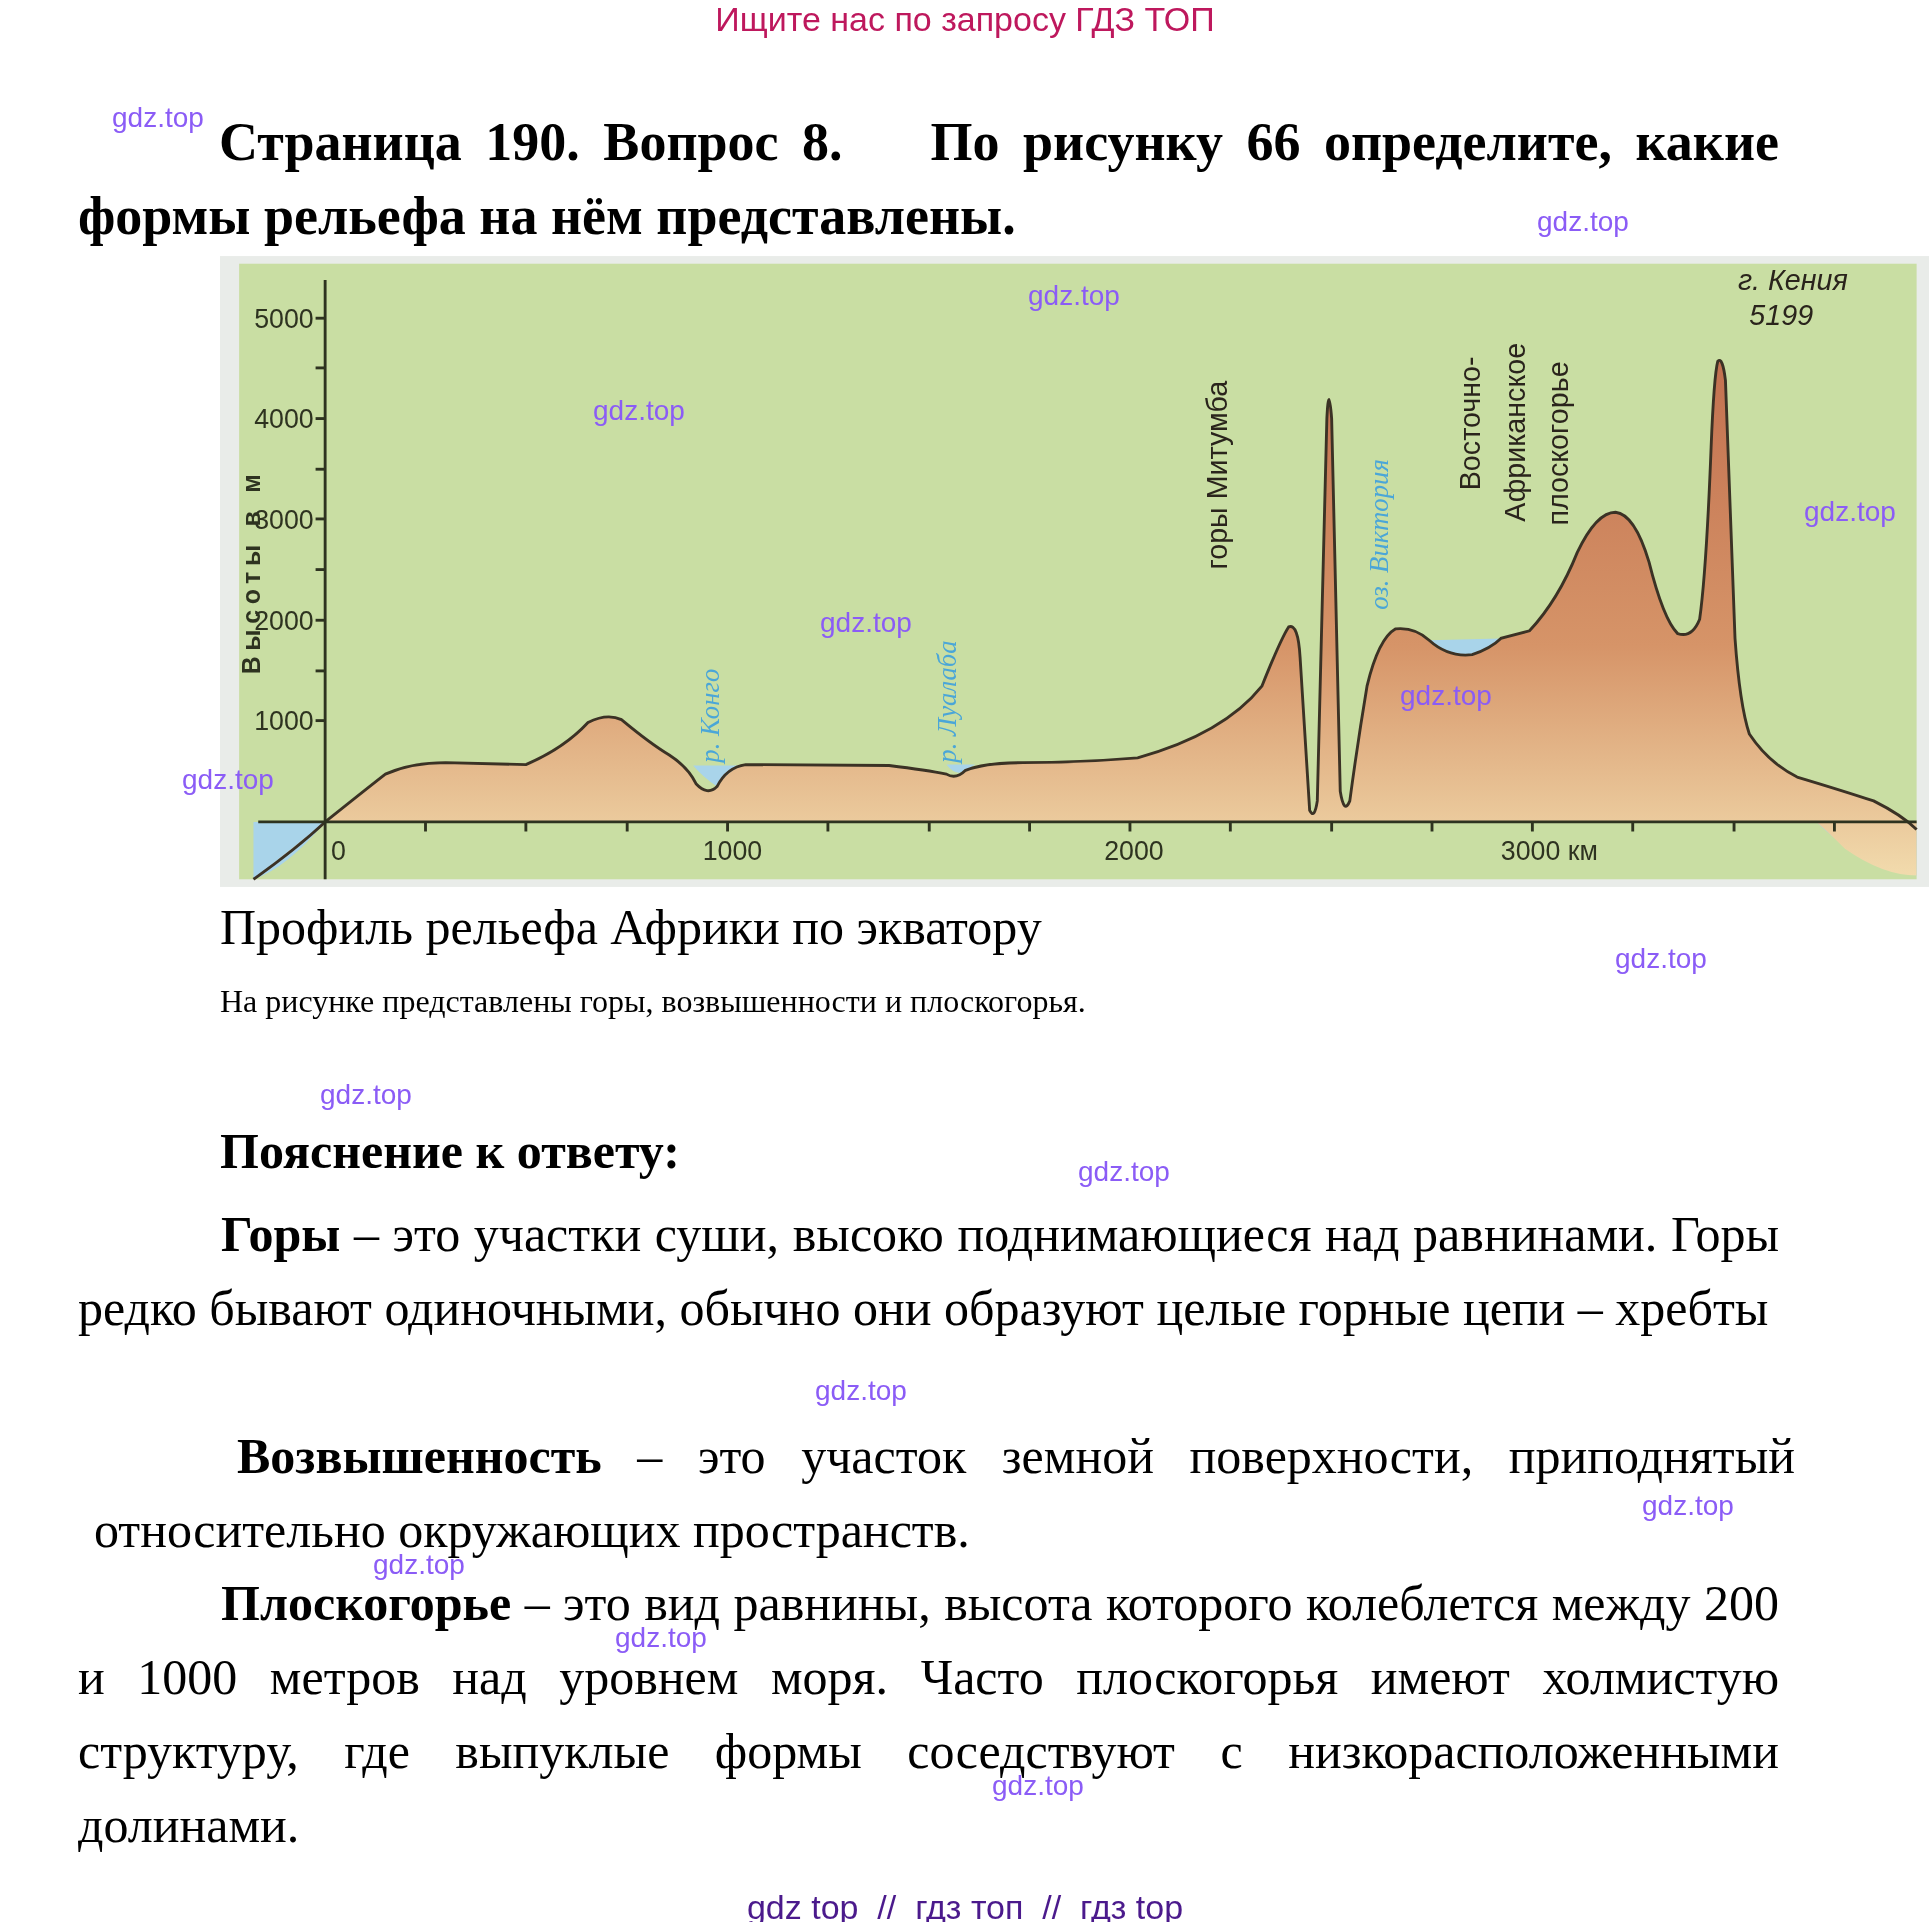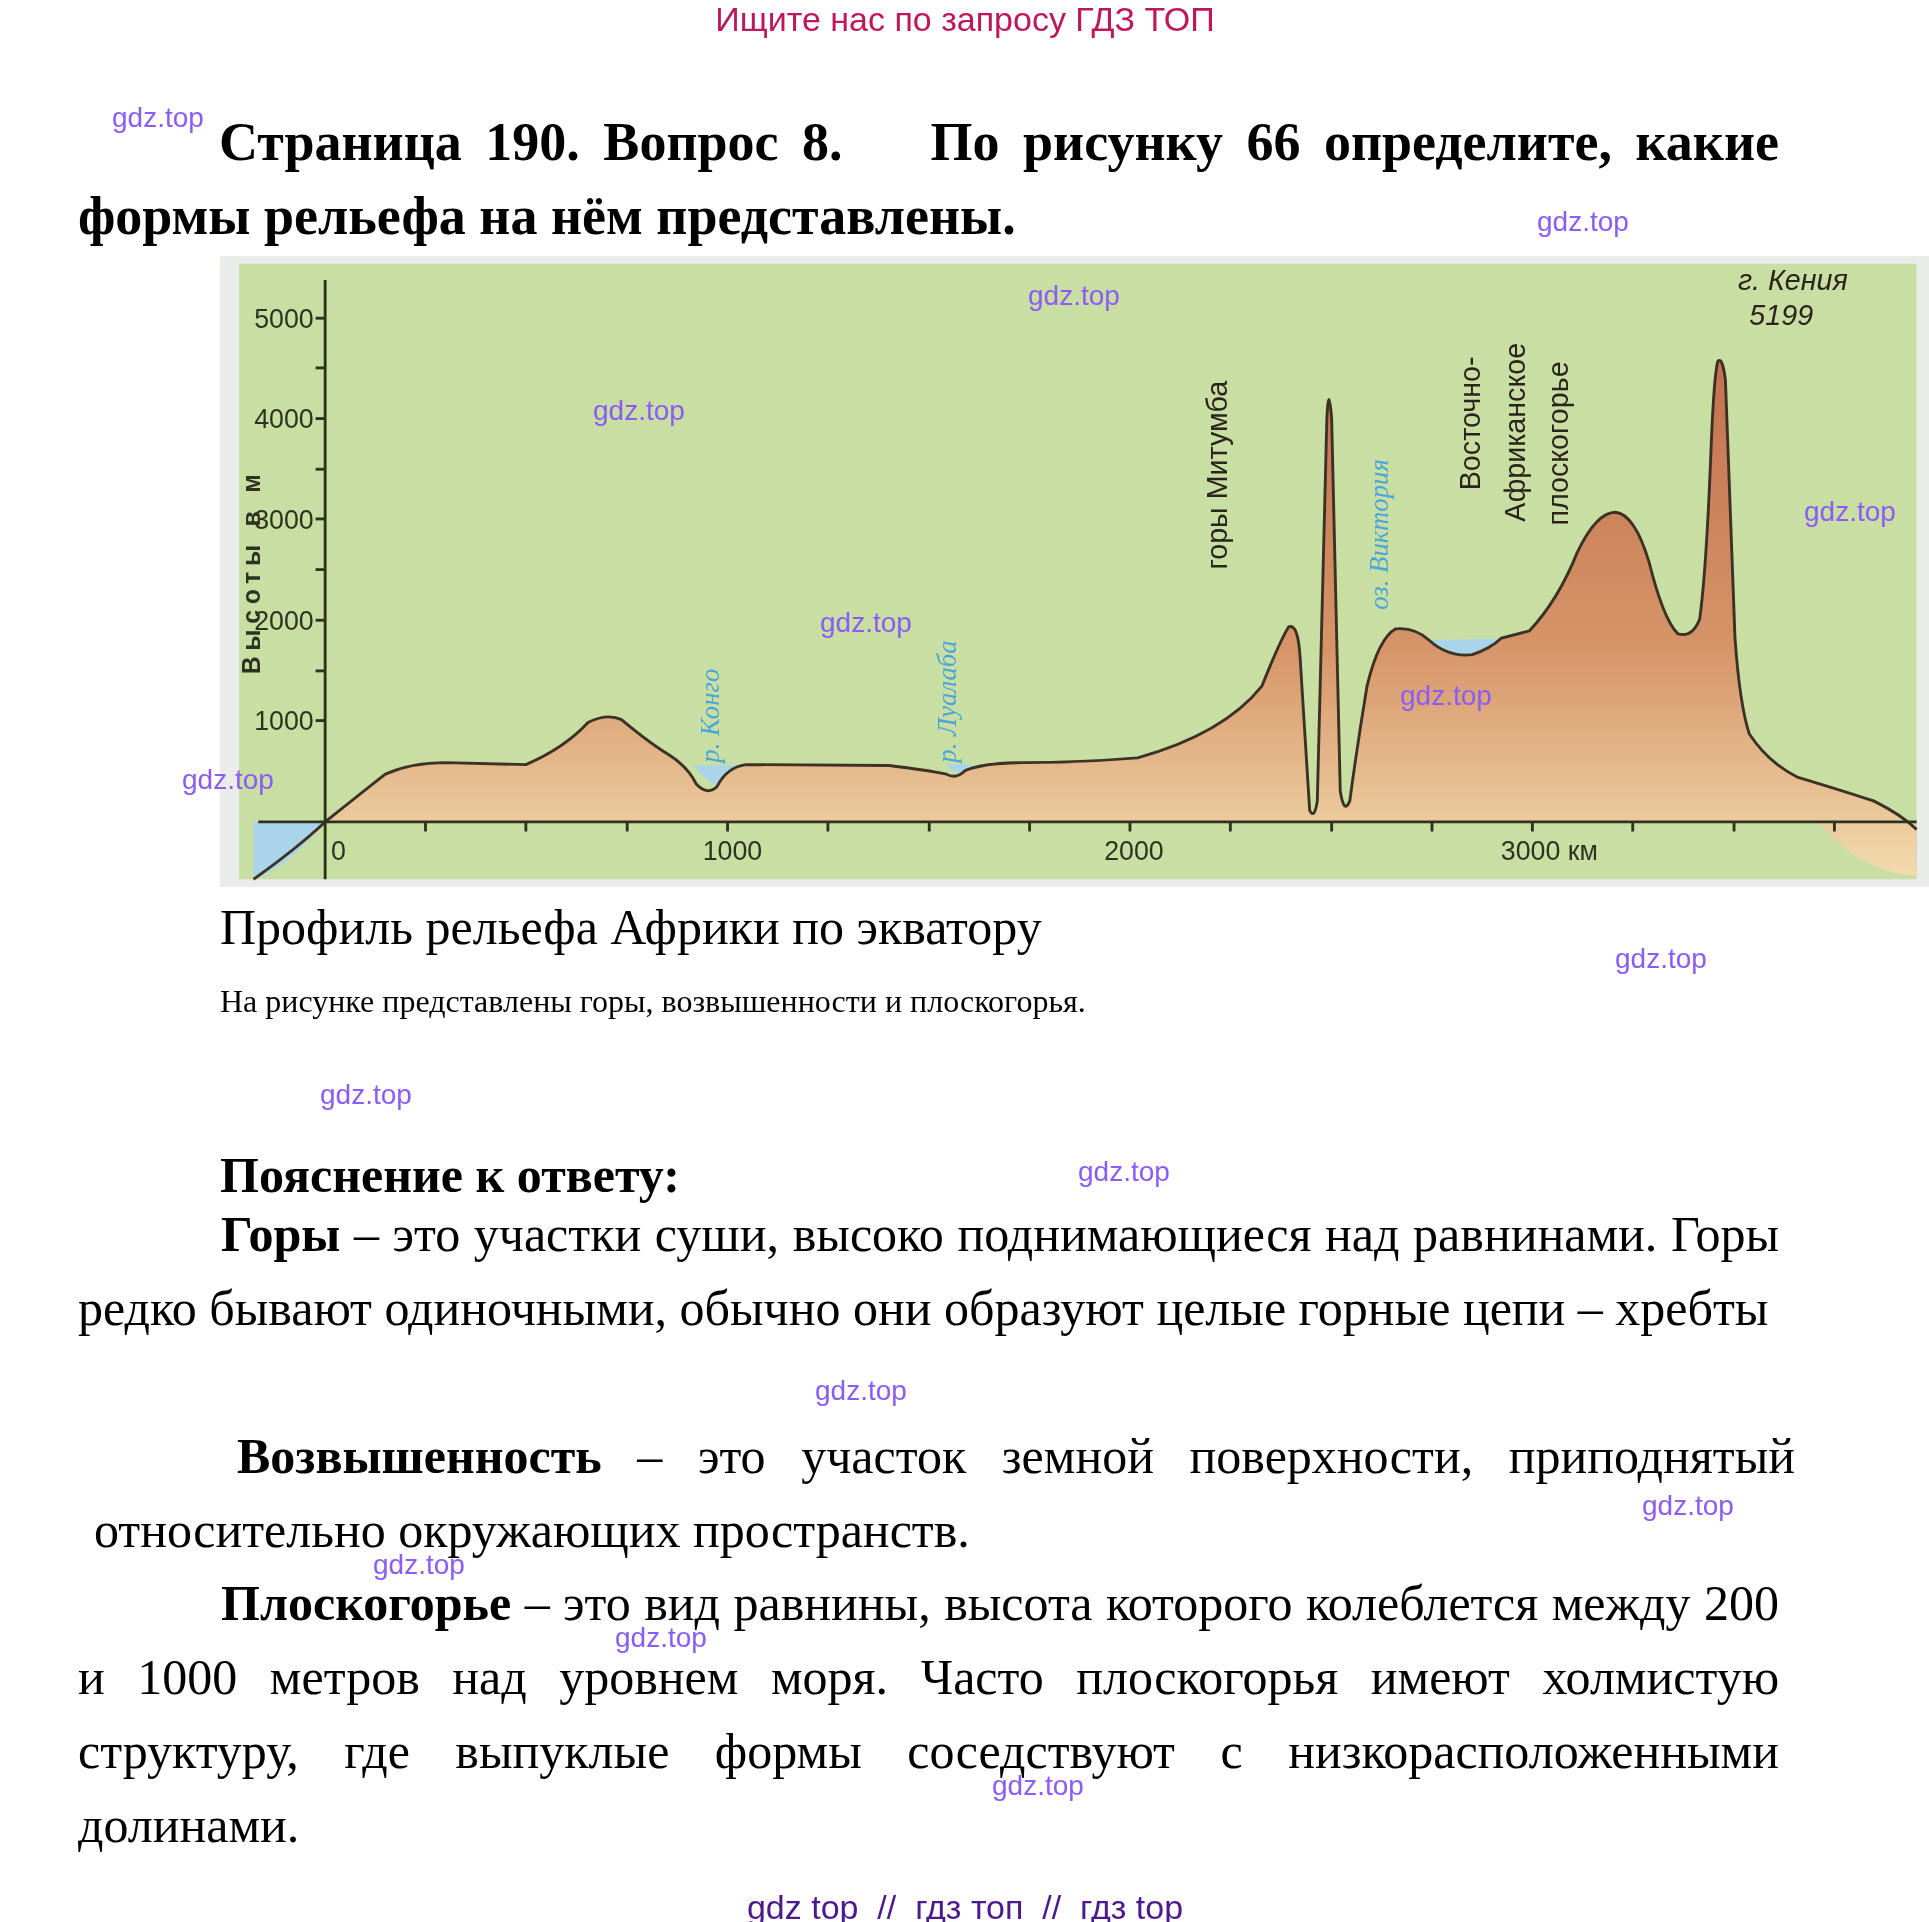--- a/index.html
+++ b/index.html
@@ -4,21 +4,21 @@
 <style>
   html, body { margin:0; padding:0; background:#ffffff; }
   body { width:1930px; height:1922px; position:relative; overflow:hidden; font-family:"Liberation Serif", serif; color:#000; }
   .abs { position:absolute; }
   .promo { left:0; width:1930px; top:0; text-align:center; font-family:"Liberation Sans", sans-serif; font-size:34px; color:#be185d; line-height:38px; }
   .wm { font-family:"Liberation Sans", sans-serif; font-size:28px; color:#8b5cf6; line-height:29px; white-space:nowrap; }
   .title { left:78px; top:105px; width:1701px; font-weight:bold; font-size:54px; line-height:74px; text-align:justify; }
   .title .sp { display:inline-block; width:88px; }
   .caption { left:220px; top:899px; font-size:50px; line-height:57px; }
   .answer { left:220px; top:973px; font-size:32px; line-height:57px; white-space:nowrap; }
-  .expl-h { left:220px; top:1123px; font-size:50px; font-weight:bold; line-height:57px;margin-top:24px; }
+  .expl-h { left:220px; top:1123px; font-size:50px; font-weight:bold; line-height:57px; }
   .para { left:78px; width:1701px; font-size:50px; line-height:74px; text-align:justify; text-align-last:left; }
   .para .term { font-weight:bold; }
   .para .indent { display:inline-block; width:143px; }
   .footer { left:0; width:1930px; top:1888px; text-align:center; font-family:"Liberation Sans", sans-serif; font-size:34px; color:#4b1a8c; line-height:38px; }
   #chart { left:220px; top:256px; width:1710px; height:631px; }
 </style>
 </head>
 <body>
 
 <div class="abs promo">Ищите нас по запросу ГДЗ ТОП</div>

